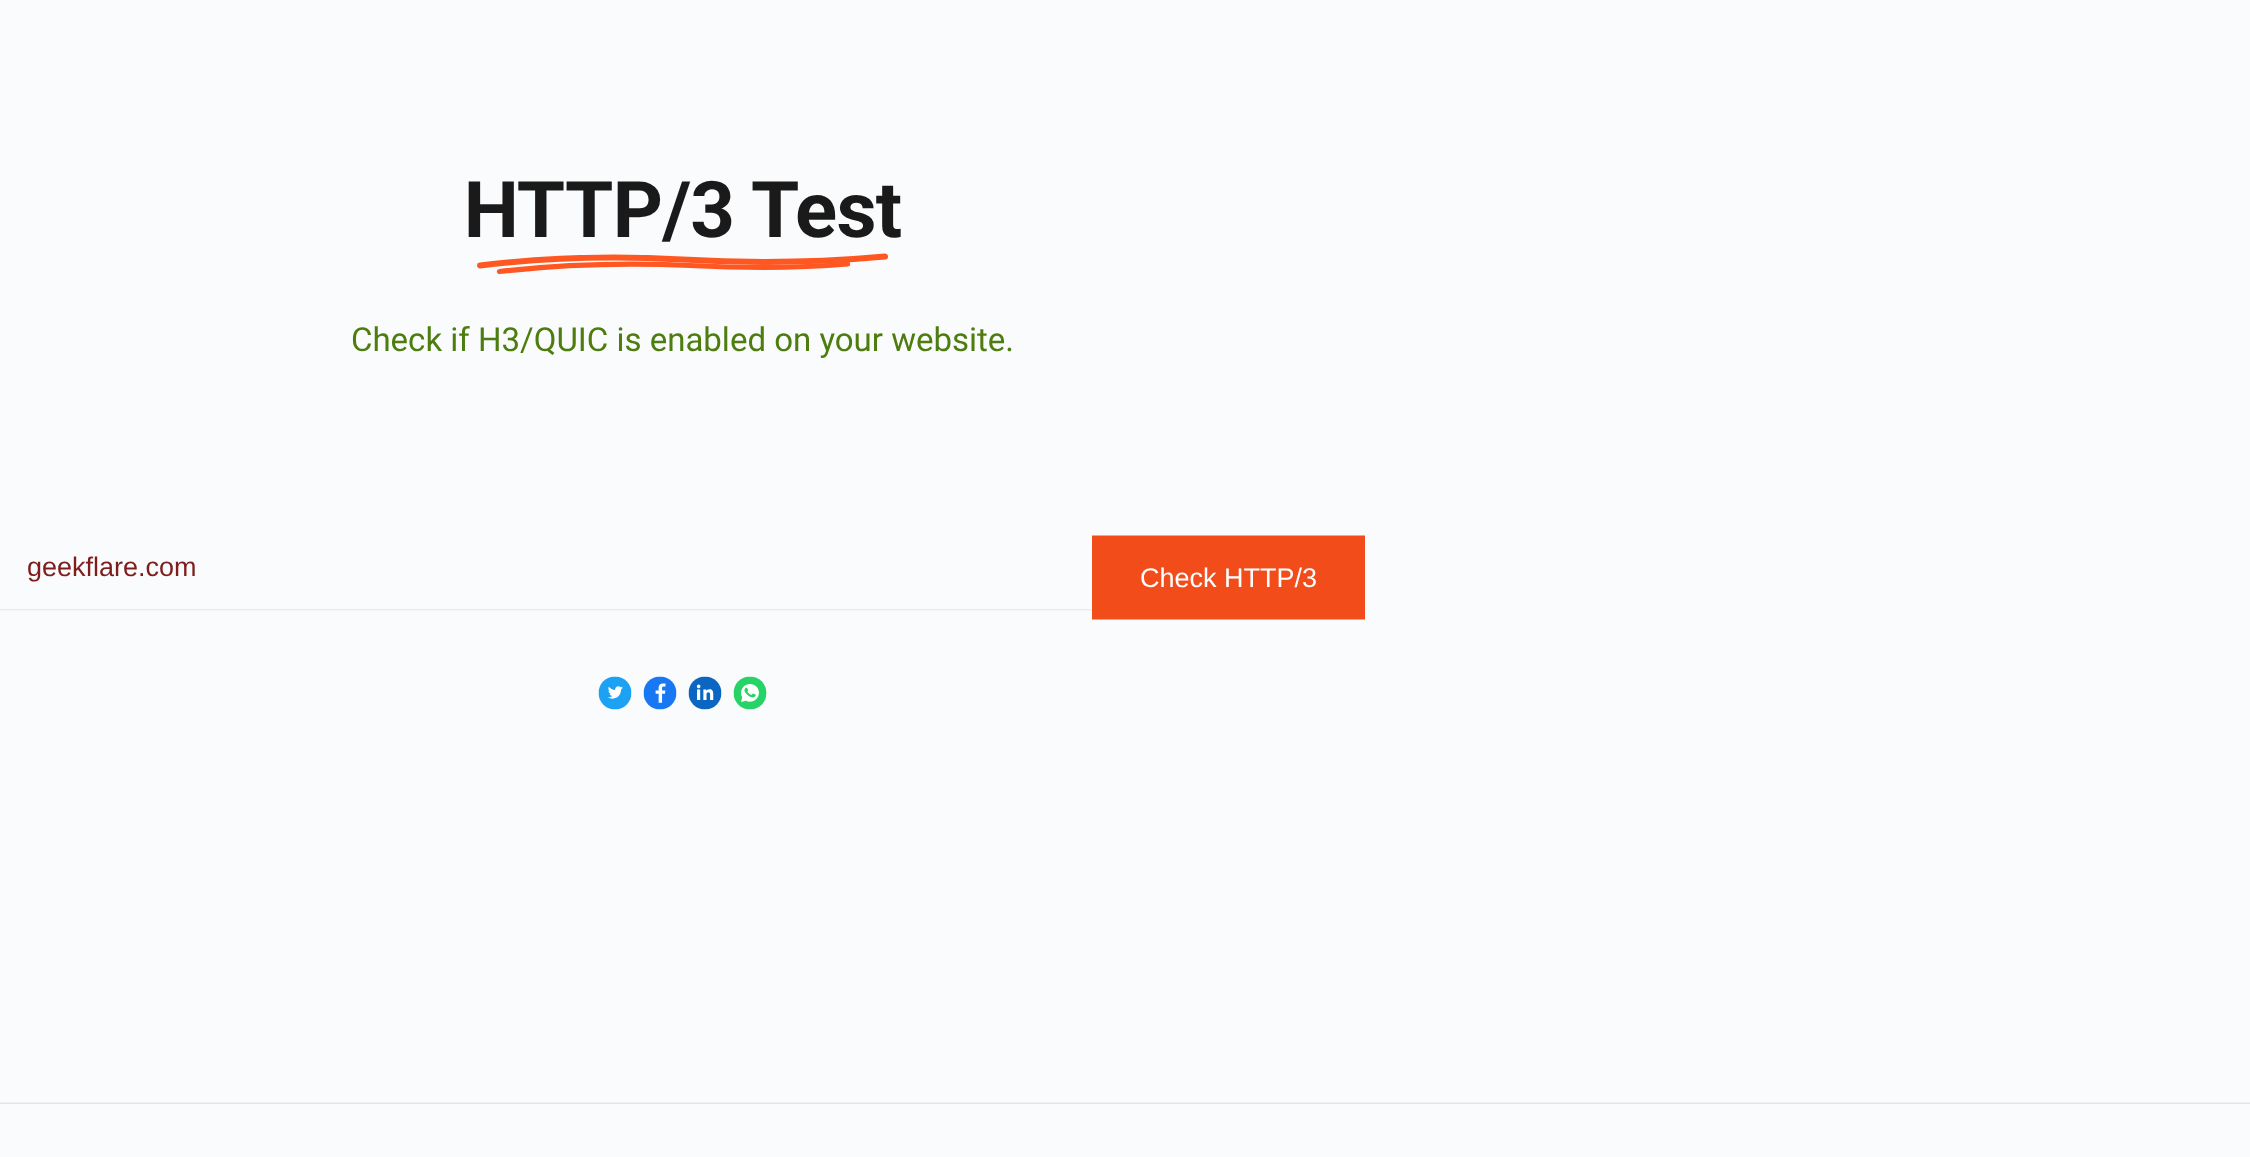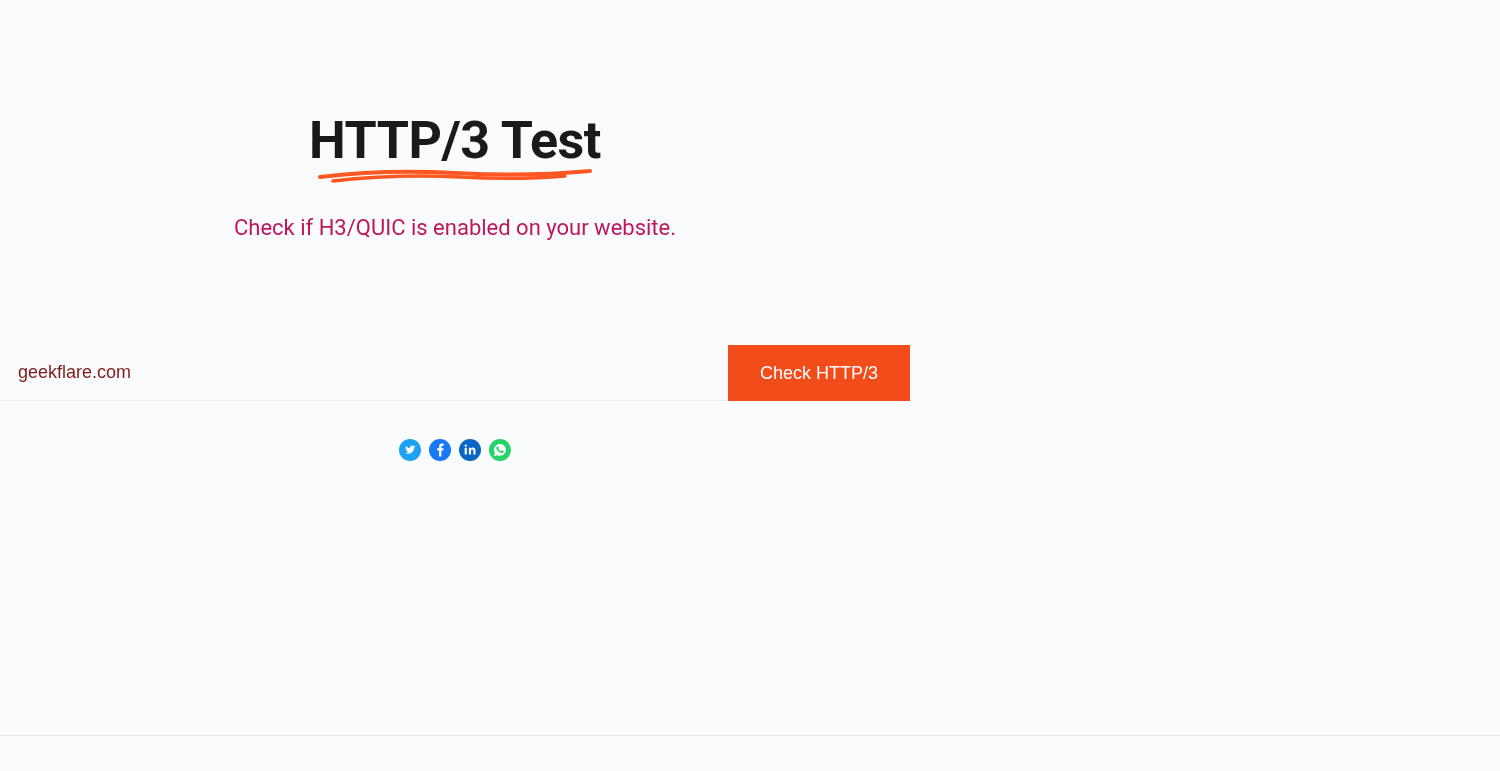--- a/index.html
+++ b/index.html
@@ -43,21 +43,21 @@
     }
     
     .underline-svg {
       width: 280px;
       height: 18px;
       margin-top: -4px;
     }
     
     .subtitle {
       font-size: 22px;
-      color: #be185d;
+      color: #4d7c0f;
       font-weight: 400;
       margin-top: 30px;
       text-align: center;
     }
     
     .form-row {
       width: 100%;
       display: flex;
       align-items: center;
       margin-top: 105px;
@@ -83,20 +83,21 @@
     .check-button {
       height: 56px;
       padding: 4px 32px;
       background: #f24c1a;
       color: #ffffff;
       font-size: 18px;
       font-weight: 400;
       border: none;
       cursor: pointer;
       white-space: nowrap;
+      margin-top: 12px;
     }
     
     .social-row {
       display: flex;
       gap: 8px;
       margin-top: 38px;
       justify-content: center;
     }
     
     .social-icon {

